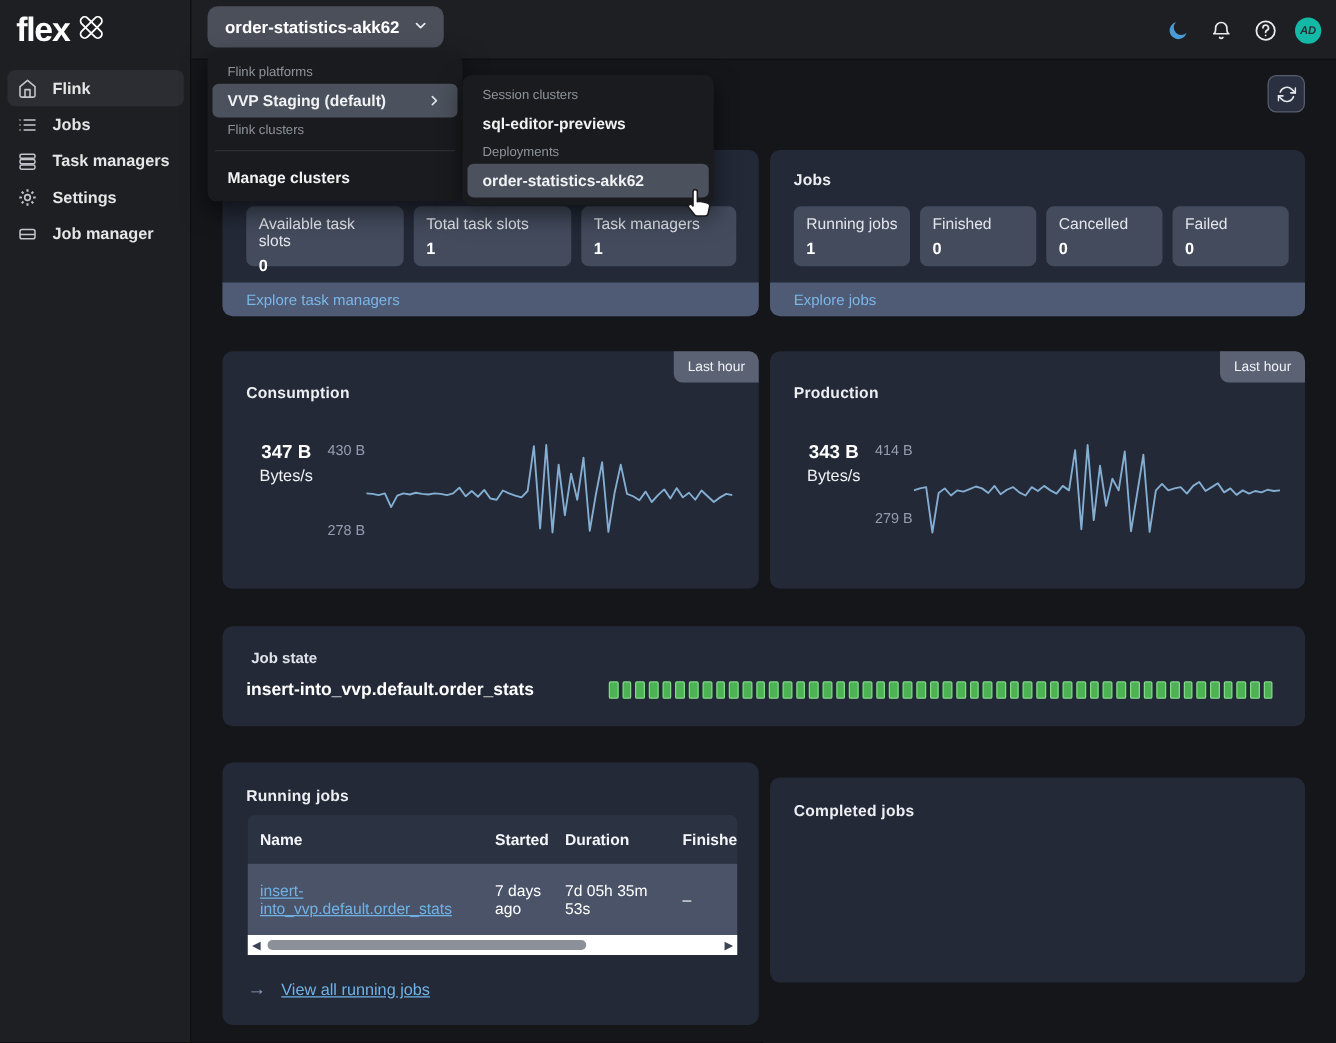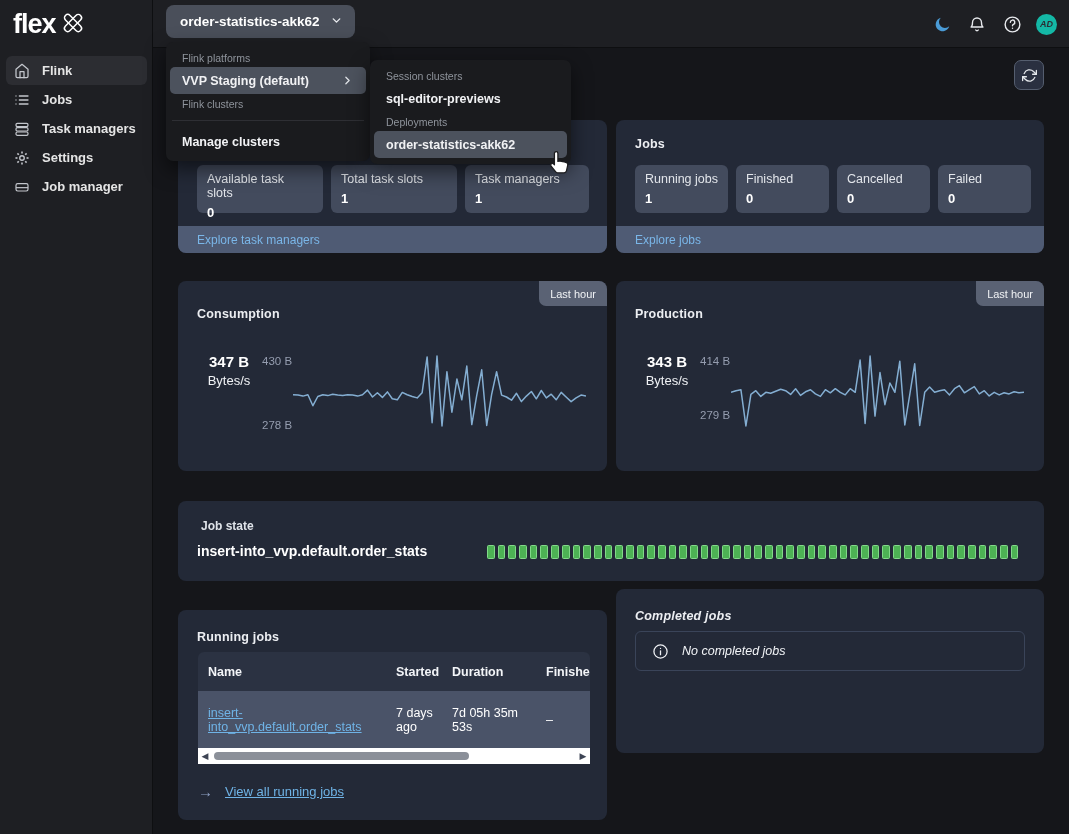--- a/index.html
+++ b/index.html
@@ -348,32 +348,22 @@
         </div>
         <div class="scroll-arrow">▶</div>
       </div>
     </div>
     <div class="view-all">
       <span class="arrow">→</span>
       <a>View all running jobs</a>
     </div>
   </div>
 
-  <div class="card" style="left:616px; top:589px; width:428px; height:164px;font-style:italic;">
+  <div class="card" style="left:616px; top:622px; width:428px; height:164px;">
     <div class="card-title" style="position:absolute; left:19px; top:20px;">Completed jobs</div>
-    <div class="empty-box">
-      <span style="display:flex;">
-        <svg width="17" height="17" viewBox="0 0 24 24" fill="none" stroke="#eef0f4" stroke-width="1.8" stroke-linecap="round">
-            <circle cx="12" cy="12" r="9.3"></circle>
-            <line x1="12" y1="11" x2="12" y2="16.5"></line>
-            <line x1="12" y1="7.6" x2="12.01" y2="7.6"></line>
-          </svg>
-      </span>
-      <span>No completed jobs</span>
-    </div>
   </div>
 
   <div class="menu" id="cluster-menu" style="left:166px; top:42px; width:204px;">
       <div class="menu-label">Flink platforms</div>
       <div class="menu-item hl">
         <span>VVP Staging (default)</span>
         <span class="sub-chev">
           <svg width="13" height="13" viewBox="0 0 24 24" fill="none" stroke="#dfe2e7" stroke-width="2.4" stroke-linecap="round" stroke-linejoin="round">
             <polyline points="9 6 15 12 9 18"></polyline>
           </svg>

